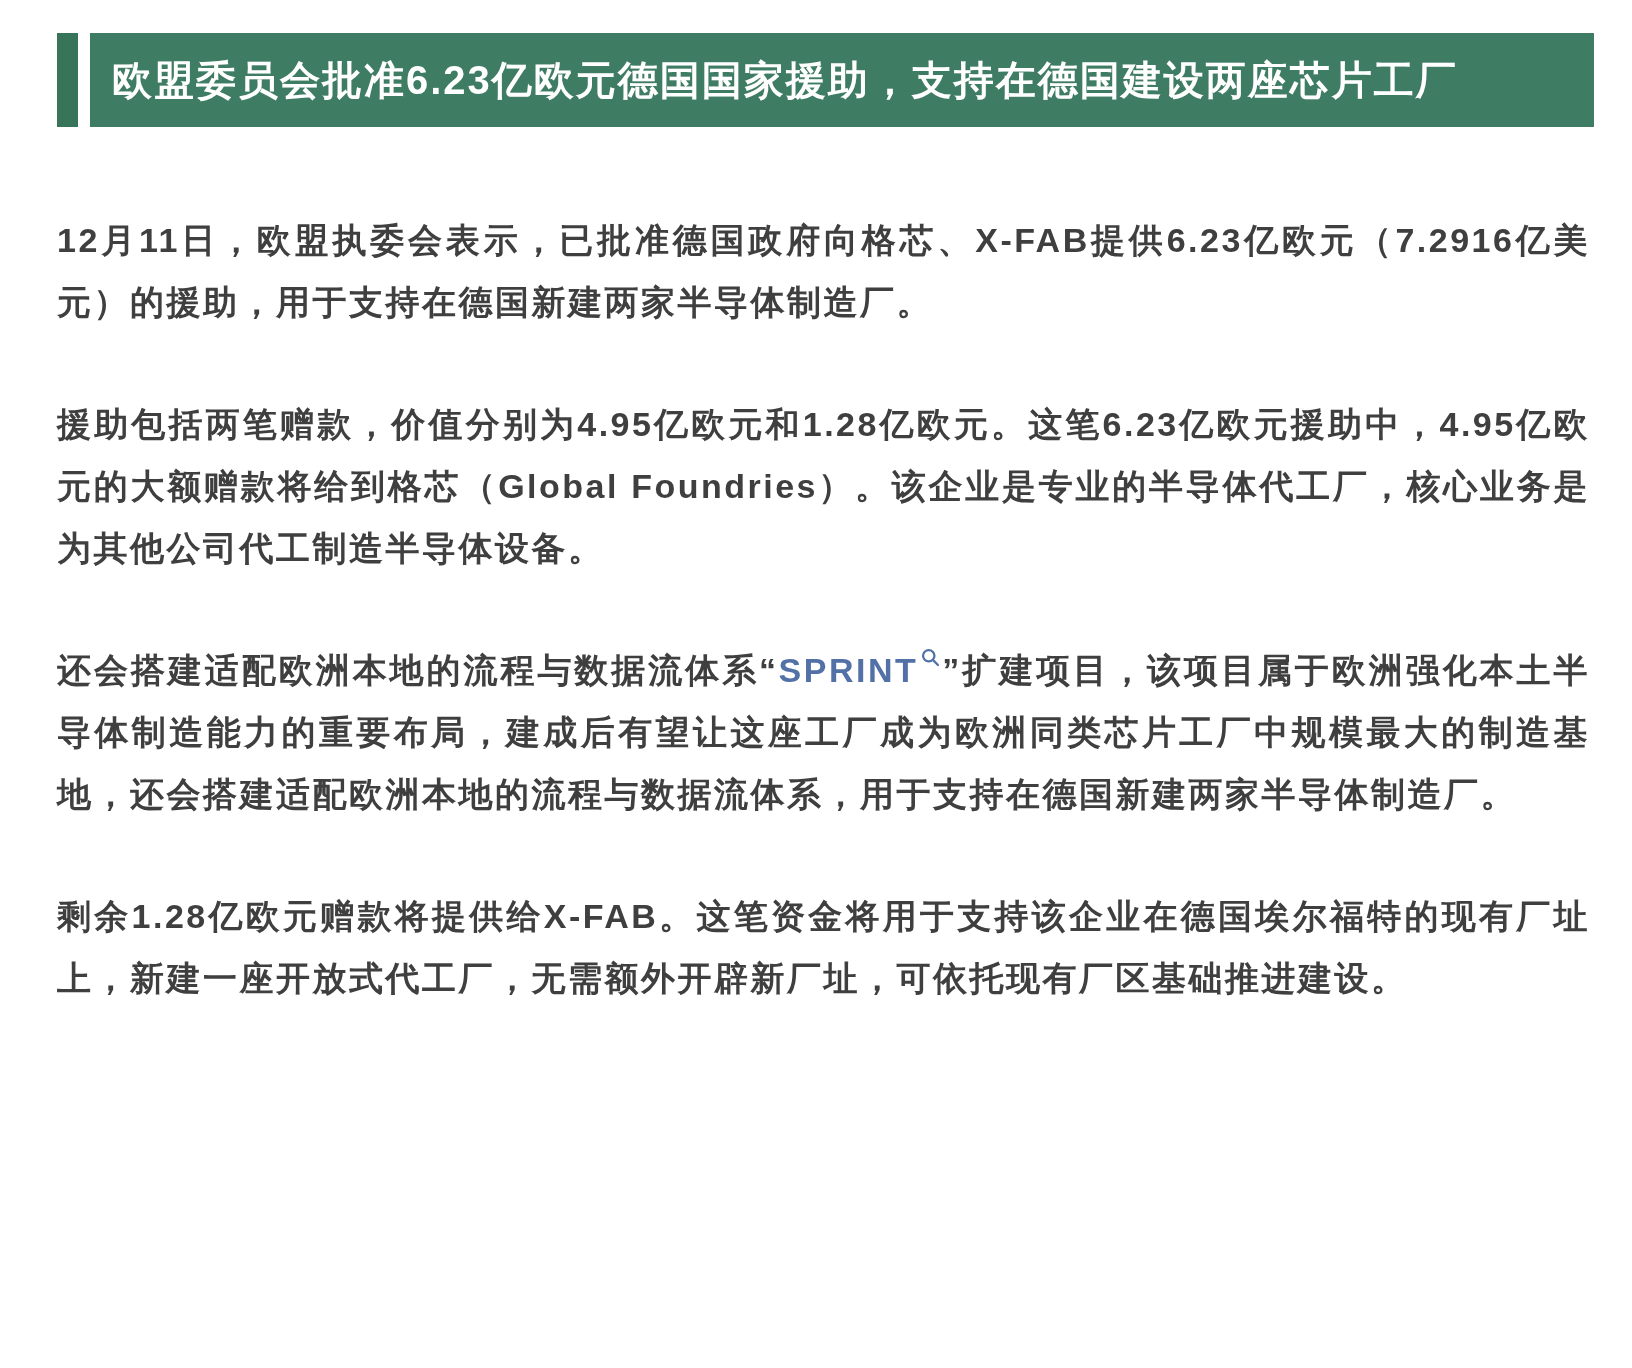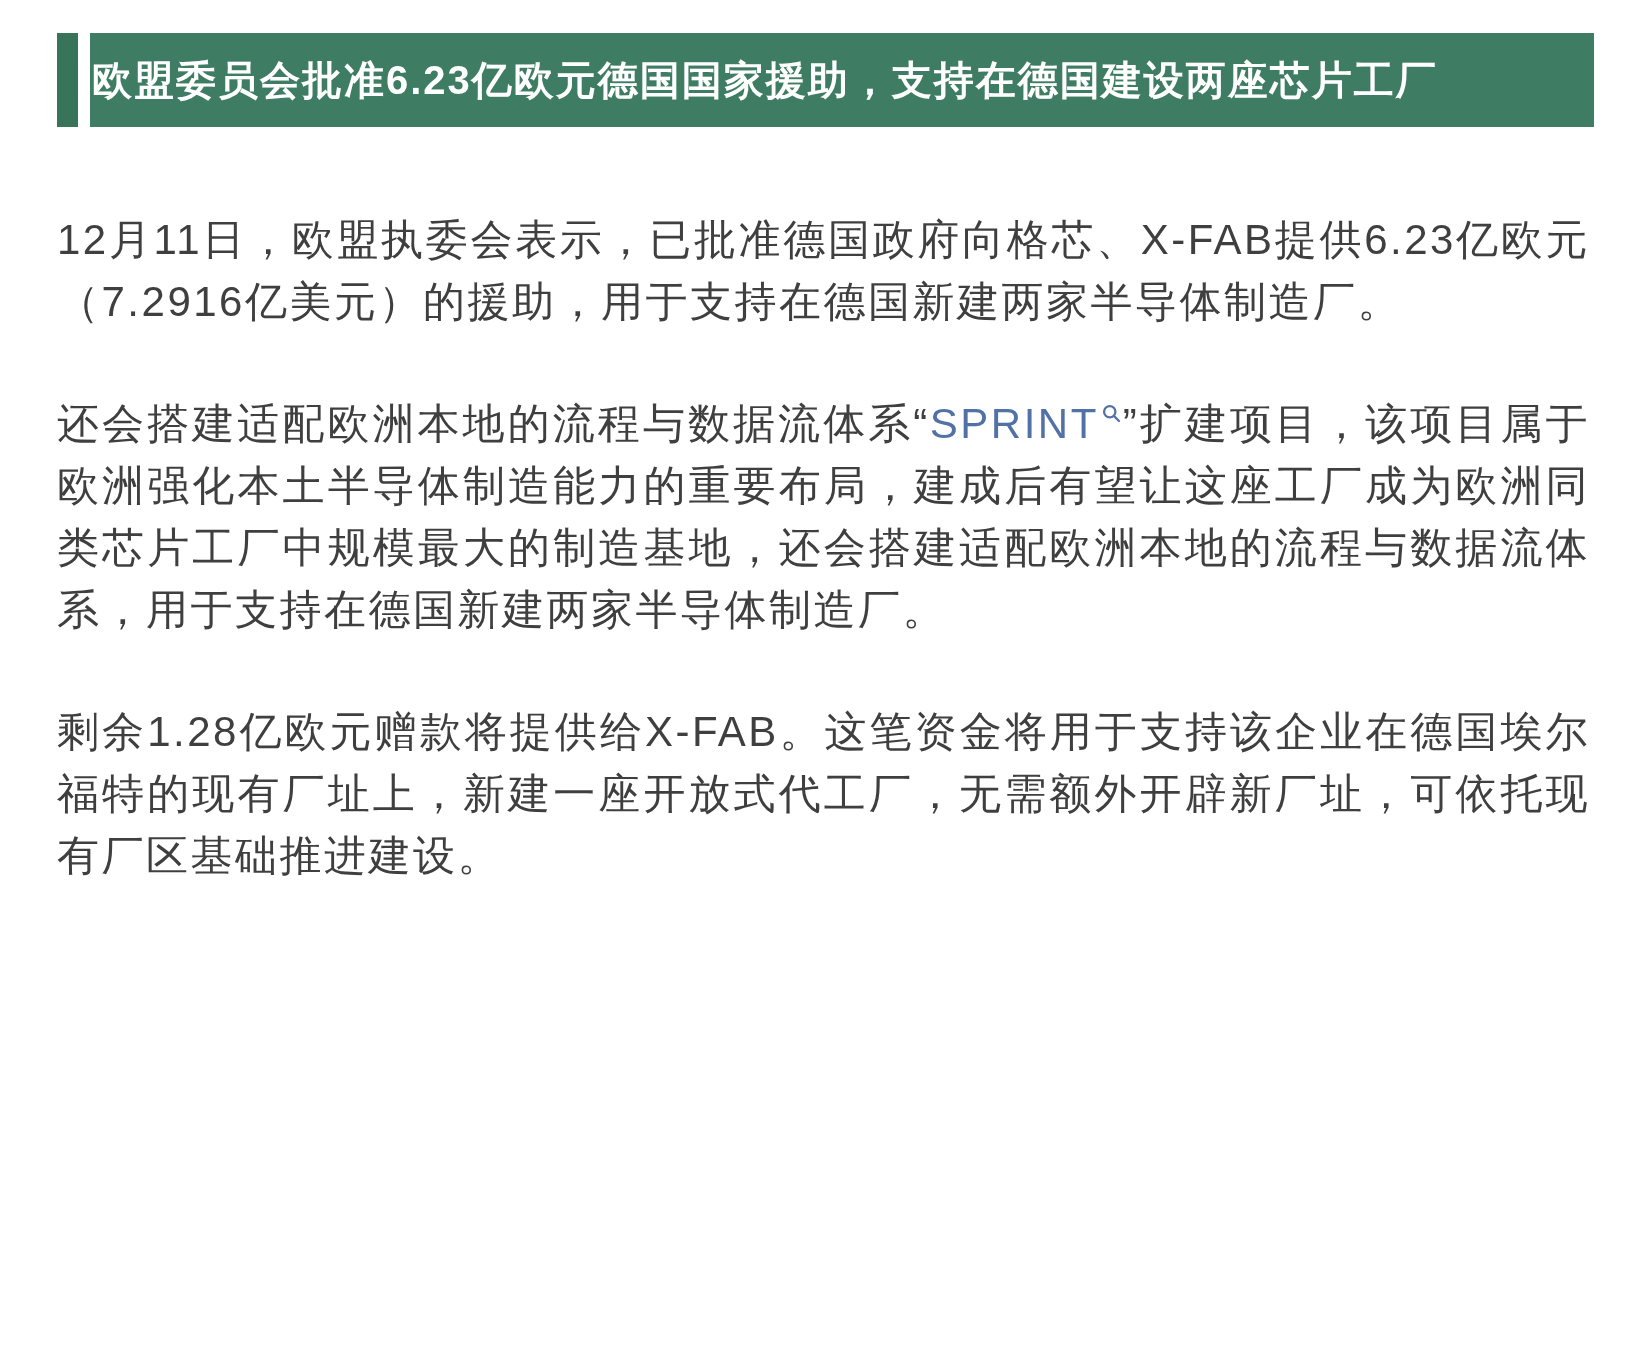--- a/index.html
+++ b/index.html
@@ -25,43 +25,44 @@
     width: 21px;
     background: var(--accent_green, #3e7c63);
     flex: 0 0 auto;
     margin-right: 12px;
   }
   .header-bar {
     flex: 1 1 auto;
     background: var(--header_green, #3e7c63);
     display: flex;
     align-items: center;
-    padding-left: 2px;
+    padding-left: 22px;
     box-sizing: border-box;
   }
   .header-bar h1 {
     margin: 0;
     color: var(--title_text, #ffffff);
     font-size: 40px;
     font-weight: bold;
     letter-spacing: 2px;
     line-height: 1.2;
     white-space: nowrap;
   }
   .article {
     margin: 82px 42px 0 57px;
   }
   .article p {
     margin: 0 0 60px 0;
     color: var(--body_text, #3f3f3f);
-    font-size: 42px;
+    font-size: 34px;
     line-height: 62px;
     letter-spacing: 2.5px;
     text-align: justify;
     text-align-last: left;
+    font-weight: bold;
   }
   .article p:last-child {
     margin-bottom: 0;
   }
   a.sprint-link {
     color: var(--link_blue, #5271a6);
     text-decoration: none;
     cursor: pointer;
     white-space: nowrap;
   }
@@ -81,20 +82,21 @@
     <div class="header-accent"></div>
     <div class="header-bar">
       <h1>欧盟委员会批准6.23亿欧元德国国家援助，支持在德国建设两座芯片工厂</h1>
     </div>
   </div>
 
   <div class="article">
 
     <p>12月11日，欧盟执委会表示，已批准德国政府向格芯、X-FAB提供6.23亿欧元（7.2916亿美元）的援助，用于支持在德国新建两家半导体制造厂。</p>
 
+    <p>援助包括两笔赠款，价值分别为4.95亿欧元和1.28亿欧元。这笔6.23亿欧元援助中，4.95亿欧元的大额赠款将给到格芯（Global Foundries）。该企业是专业的半导体代工厂，核心业务是为其他公司代工制造半导体设备。</p>
 
     <p><span>还会搭建适配欧洲本地的流程与数据流体系“</span><a class="sprint-link"><span>SPRINT</span><svg class="magnifier-icon" width="21" height="21" viewBox="0 0 24 24" fill="none" stroke="currentColor" stroke-width="2.6" stroke-linecap="round">
             <circle cx="10" cy="10" r="6.5"></circle>
             <line x1="15" y1="15" x2="20.5" y2="20.5"></line>
           </svg></a><span>”扩建项目，该项目属于欧洲强化本土半导体制造能力的重要布局，建成后有望让这座工厂成为欧洲同类芯片工厂中规模最大的制造基地，还会搭建适配欧洲本地的流程与数据流体系，用于支持在德国新建两家半导体制造厂。</span></p>
 
     <p>剩余1.28亿欧元赠款将提供给X-FAB。这笔资金将用于支持该企业在德国埃尔福特的现有厂址上，新建一座开放式代工厂，无需额外开辟新厂址，可依托现有厂区基础推进建设。</p>
 
 
   </div>

